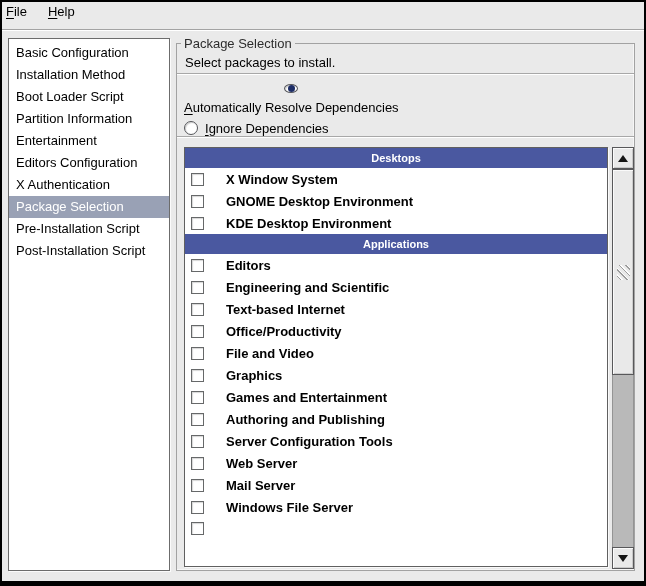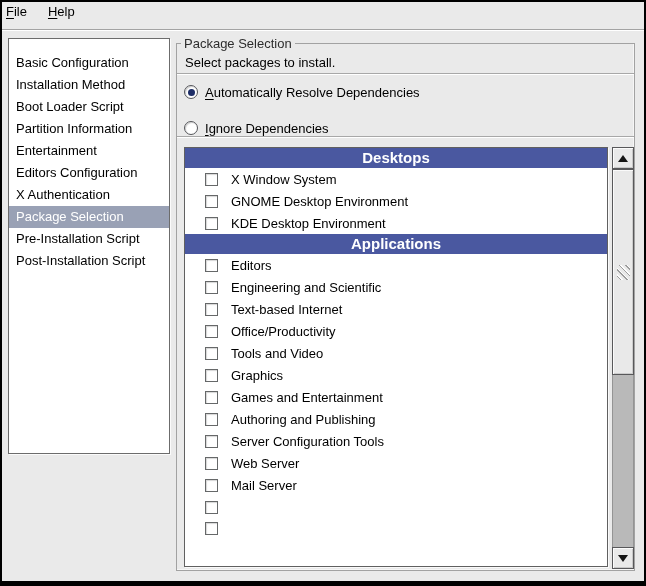--- a/index.html
+++ b/index.html
@@ -13,52 +13,52 @@
 
   
   #menubar { position:absolute; left:2px; top:2px; width:642px; height:27px;
     display:flex; align-items:flex-start; padding-left:1px; gap:15px; background:#eaeaea; }
   .menu-item { padding:2px 3px; cursor:default; }
   .menu-item .ul { text-decoration:underline; text-underline-offset:2px; }
   #menusep { position:absolute; left:2px; top:29px; width:642px; height:2px;
     background:linear-gradient(#a3a3a3 50%, #ffffff 50%); }
 
   
-  #sidebar { position:absolute; left:8px; top:38px; width:162px; height:416px;
+  #sidebar { position:absolute; left:8px; top:38px; width:162px; height:533px;
     background:#fff; border:1px solid #6c6c6c;
-    box-shadow:1px 1px 0 #fbfbfb; padding-top:13px; overflow:hidden; }
+    box-shadow:1px 1px 0 #fbfbfb; padding-top:3px; overflow:hidden; }
   .side-item { height:22px; line-height:22px; padding-left:7px; white-space:nowrap; cursor:default; }
   .side-item.selected { background:#99a1b5; color:#fff; }
 
   
   #frame { position:absolute; left:176px; top:43px; width:459px; height:528px;
     border:1px solid #a2a2a2; box-shadow:inset -1px -1px 0 #f6f6f6; }
   #frame-label { position:absolute; left:181px; top:36px; padding:0 3px;
     background:#eaeaea; color:#2d2d2d; z-index:2; }
   #subtitle { position:absolute; left:185px; top:55px; }
   .hsep { position:absolute; left:177px; width:457px; height:2px;
     background:linear-gradient(#a8a8a8 50%, #ffffff 50%); }
   #sep1 { top:73px; } #sep2 { top:136px; }
 
   
   .radio-row { position:absolute; left:184px; height:16px; display:flex; align-items:center; gap:7px; cursor:default; }
-  #radio-row-0 { top:84px; } #radio-row-1 { top:120px;justify-content:space-between; }
+  #radio-row-0 { top:84px;flex-direction:column; } #radio-row-1 { top:120px;justify-content:space-between; }
   .radio-circle { width:14px; height:14px; border-radius:50%; background:#fff;
     border:1px solid #55565a; box-shadow:inset 1px 1px 1px #cfcfcf;
     display:flex; align-items:center; justify-content:center; }
   .radio-circle .dot { width:7px; height:7px; border-radius:50%; background:#1d2d66; display:none; }
   .radio-row.checked .radio-circle .dot { display:block; }
   .radio-row .ul { text-decoration:underline; text-underline-offset:2px; }
 
   
   #pkglist { position:absolute; left:184px; top:147px; width:424px; height:420px;
     background:#fff; border:1px solid #606060; box-shadow:1px 1px 0 #fafafa; overflow:hidden; }
   .pkg-header { height:20px; line-height:20px; text-align:center; color:#fff;
-    font-weight:bold; font-size:15px; background:#4a58a0; }
-  .pkg-row { height:22px; display:flex; align-items:center; padding-left:20px; gap:13px; }
+    font-weight:bold; font-size:11px; background:#4a58a0; }
+  .pkg-row { height:22px; display:flex; align-items:center; padding-left:6px; gap:22px;font-weight:bold; }
   .checkbox { width:13px; height:13px; background:#fff; border:1px solid #666869;
     box-shadow:inset 1px 1px 1px #d6d6d6; flex:none; }
   .pkg-row.partial { align-items:flex-start; padding-top:4px; }
 
   
   .sb-btn { position:absolute; left:612px; width:22px; height:22px; background:#e9e9e9;
     border:1px solid #58585a; box-shadow:inset 1px 1px 0 #fbfbfb, inset -1px -1px 0 #c8c8c8;
     display:flex; align-items:center; justify-content:center; }
   #sb-up { top:147px; } #sb-down { top:547px; }
   .arr-up { width:0; height:0; border-left:5px solid transparent; border-right:5px solid transparent; border-bottom:7px solid #141414; }
@@ -140,21 +140,21 @@
       <div class="pkg-row">
         <div class="checkbox"></div>
         <span>Text-based Internet</span>
       </div>
       <div class="pkg-row">
         <div class="checkbox"></div>
         <span>Office/Productivity</span>
       </div>
       <div class="pkg-row">
         <div class="checkbox"></div>
-        <span>Tools and Video</span>
+        <span>File and Video</span>
       </div>
       <div class="pkg-row">
         <div class="checkbox"></div>
         <span>Graphics</span>
       </div>
       <div class="pkg-row">
         <div class="checkbox"></div>
         <span>Games and Entertainment</span>
       </div>
       <div class="pkg-row">
@@ -168,20 +168,21 @@
       <div class="pkg-row">
         <div class="checkbox"></div>
         <span>Web Server</span>
       </div>
       <div class="pkg-row">
         <div class="checkbox"></div>
         <span>Mail Server</span>
       </div>
       <div class="pkg-row">
         <div class="checkbox"></div>
+        <span>Windows File Server</span>
       </div>
       <div class="pkg-row partial">
         <div class="checkbox"></div>
       </div>
     </div>
 
   <div id="sb-up" class="sb-btn">
     <div class="arr-up"></div>
   </div>
   <div id="sb-track">

